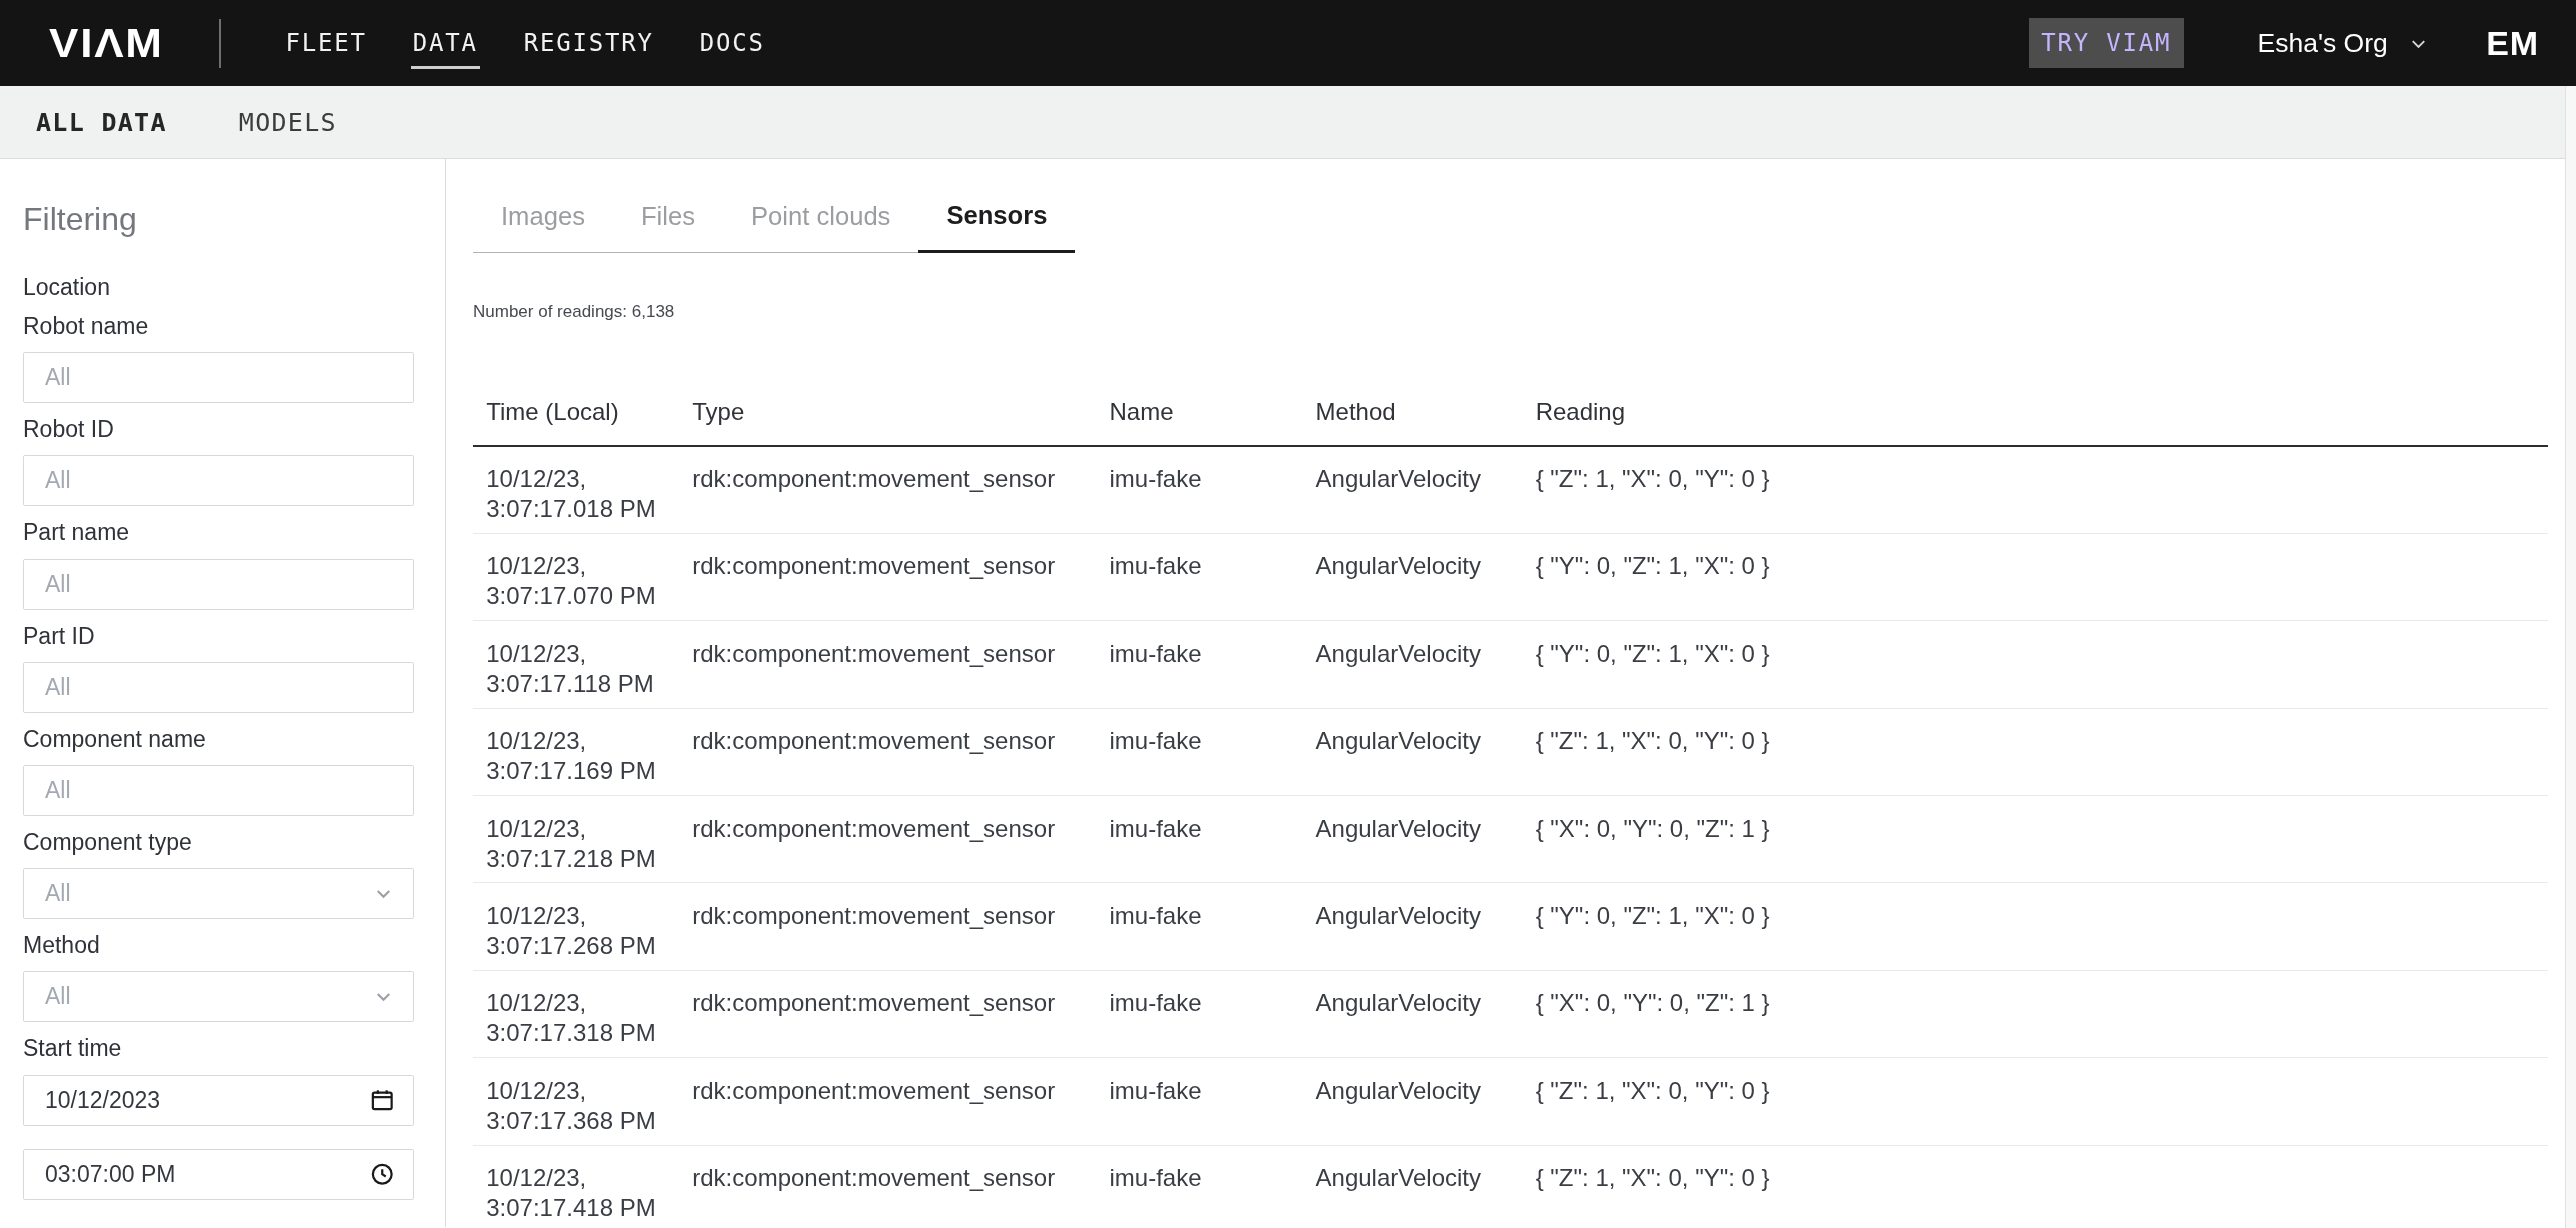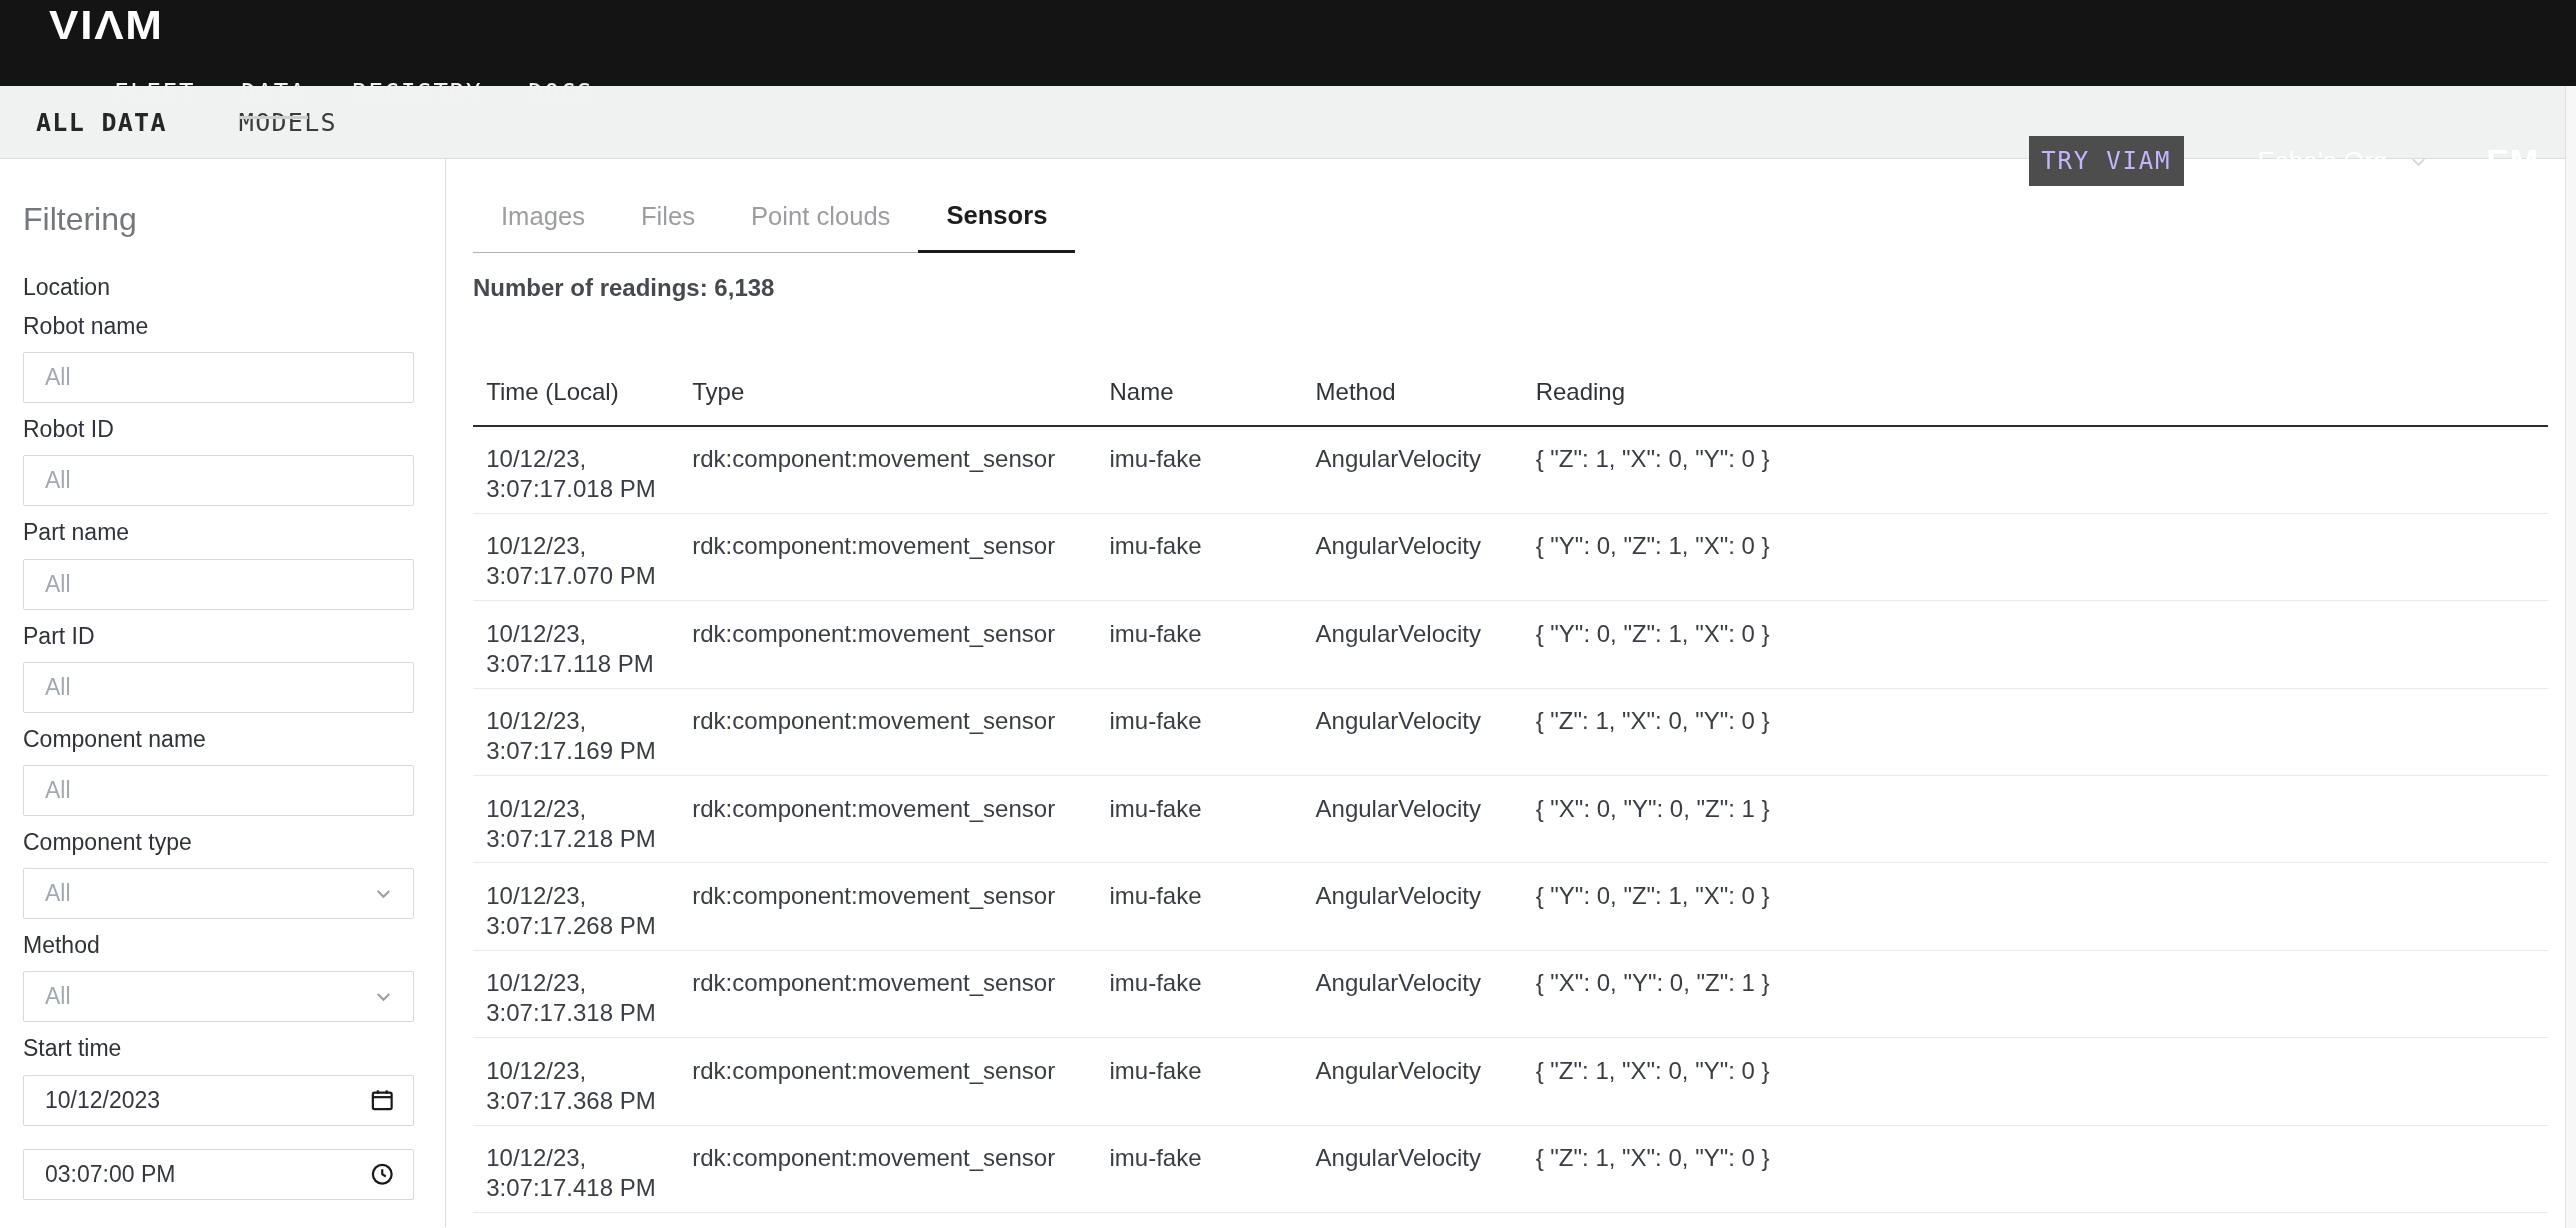--- a/index.html
+++ b/index.html
@@ -1,22 +1,22 @@
 <!DOCTYPE html>
 <html style="font-size:14px"><head>
 <meta charset="utf-8">
 <style>
   * { margin:0; padding:0; box-sizing:border-box; }
   html,body { width:2576px; height:1228px; overflow:hidden; background:#fff;
               font-family:"Liberation Sans", sans-serif; }
   a { text-decoration:none; }
 
   
-  .topnav { height:86px; background:#141414; display:flex; align-items:flex-start;
-            padding:0 37px 0 49px;flex-direction:column; }
+  .topnav { height:86px; background:#141414; display:flex; align-items:center;
+            padding:0 37px 0 49px; }
   .logo { font-size:44px; font-weight:900; color:#fff; letter-spacing:1.8px;
           transform:scaleY(.92); cursor:pointer; }
   .nav-divider { width:1.8px; height:49px; background:#6e6e6e; margin-left:55px; }
   .nav-links { display:flex; margin-left:42px; height:86px; }
   .nav-link { font-family:"DejaVu Sans Mono", monospace; font-size:24px;
               color:#f2f2f2; letter-spacing:1.8px; padding:0 23px; height:86px;
               display:flex; align-items:center; position:relative; cursor:pointer; }
   .nav-link.active::after { content:""; position:absolute; left:21px; right:21px;
               bottom:17px; height:2.6px; background:#cfcfcf; }
   .nav-right { margin-left:auto; display:flex; align-items:center; }
@@ -56,21 +56,21 @@
   .fvalue.placeholder { color:#a3a9b3; }
   .chev { color:#9aa0a8; display:flex; }
 
   
   .content { flex:1; padding:22px 16px 0 27px; overflow:hidden; }
   .tabs { display:flex; width:fit-content; }
   .tab { height:72px; display:flex; align-items:center; padding:0 28px;
          font-size:25.6px; color:#9b9da0; border-bottom:1.8px solid #b3b3b3;
          cursor:pointer; }
   .tab.active { color:#1d1d1f; font-weight:700; border-bottom:3.5px solid #1c1c1c; }
-  .readings { margin-top:21px; font-size:24px; font-weight:700; color:#46494f; }
+  .readings { margin-top:49px; font-size:17px; font-weight:400; color:#46494f; }
 
   table.sensors { margin-top:44px; border-collapse:collapse; table-layout:fixed;
                   width:2075px; }
   table.sensors th { font-size:24px; font-weight:400; color:#303338;
                      text-align:left; padding:32px 0 18.5px 13.2px;
                      border-bottom:2.6px solid #2e2e2e; }
   table.sensors td { font-size:24px; color:#3a3e44; vertical-align:top;
                      padding:17.6px 0 8.8px 13.2px; border-bottom:1.8px solid #e9e9e9;
                      line-height:30px; }
   tr.data-row { cursor:pointer; }

